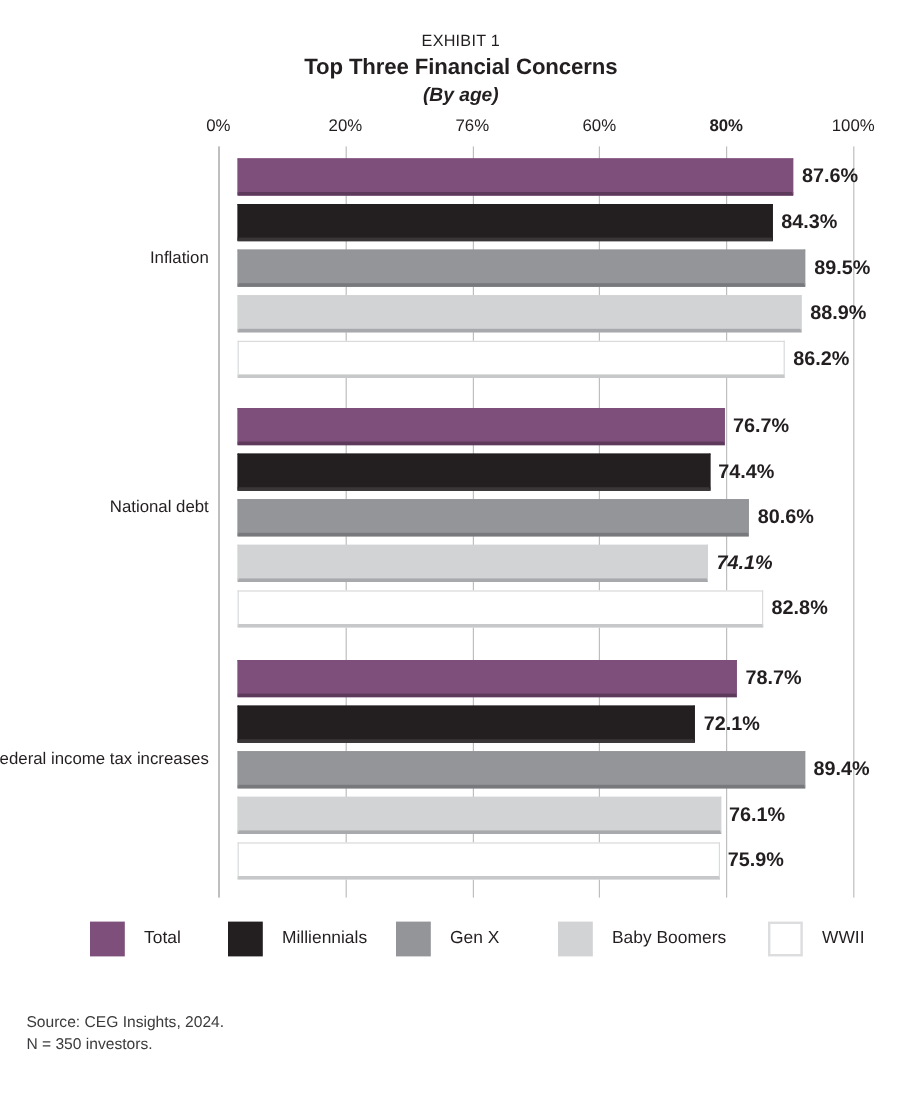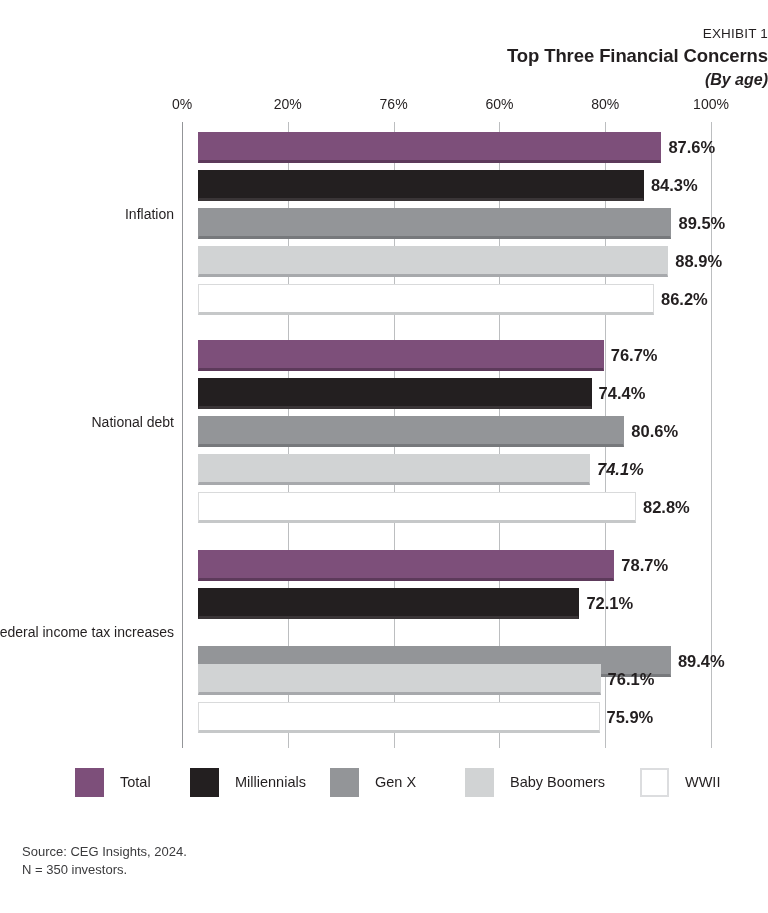--- a/index.html
+++ b/index.html
@@ -15,21 +15,21 @@
     color: #231f20;
     overflow: hidden;
   }
 
   
   .header {
     position: absolute;
     left: 0;
     top: 24px;
     width: 768px;
-    text-align: right;
+    text-align: center;
   }
   .exhibit-label {
     font-size: 13.5px;
     letter-spacing: 0.2px;
     color: #231f20;
     line-height: 19px;
   }
   .chart-title {
     font-size: 18.5px;
     font-weight: bold;
@@ -183,21 +183,21 @@
   <div class="chart-title">Top Three Financial Concerns</div>
   <div class="chart-subtitle">(By age)</div>
 </div>
 
 <div class="plot-wrap">
   <div class="xaxis-labels" id="xaxis-labels">
       <div class="xtick" style="left: 182px;">0%</div>
       <div class="xtick" style="left: 287.8px;">20%</div>
       <div class="xtick" style="left: 393.6px;">76%</div>
       <div class="xtick" style="left: 499.4px;">60%</div>
-      <div class="xtick" style="left: 605.2px;">80%</div>
+      <div class="xtick" style="left: 605.2px; font-weight: bold;">80%</div>
       <div class="xtick" style="left: 711px;">100%</div>
     </div>
   <div class="plot" id="plot">
       <div class="gridline axis0" style="left: 0px;"></div>
       <div class="gridline" style="left: 105.8px;"></div>
       <div class="gridline" style="left: 211.6px;"></div>
       <div class="gridline" style="left: 317.4px;"></div>
       <div class="gridline" style="left: 423.2px;"></div>
       <div class="gridline" style="left: 529px;"></div>
       <div class="bar-row" style="top: 10px; width: 529px;">
@@ -241,21 +241,21 @@
         <div class="bar-value" style="left: 438.012px;">82.8%</div>
       </div>
       <div class="bar-row" style="top: 428px; width: 529px;">
         <div class="bar s-total" style="width: 416.323px;"></div>
         <div class="bar-value" style="left: 416.323px;">78.7%</div>
       </div>
       <div class="bar-row" style="top: 466px; width: 529px;">
         <div class="bar s-mill" style="width: 381.409px;"></div>
         <div class="bar-value" style="left: 381.409px;">72.1%</div>
       </div>
-      <div class="bar-row" style="top: 504px; width: 529px; margin-top: 20px;">
+      <div class="bar-row" style="top: 504px; width: 529px;">
         <div class="bar s-genx" style="width: 472.926px;"></div>
         <div class="bar-value" style="left: 472.926px;">89.4%</div>
       </div>
       <div class="bar-row" style="top: 542px; width: 529px;">
         <div class="bar s-boom" style="width: 402.569px;"></div>
         <div class="bar-value" style="left: 402.569px;">76.1%</div>
       </div>
       <div class="bar-row" style="top: 580px; width: 529px;">
         <div class="bar s-wwii" style="width: 401.511px;"></div>
         <div class="bar-value" style="left: 401.511px;">75.9%</div>

